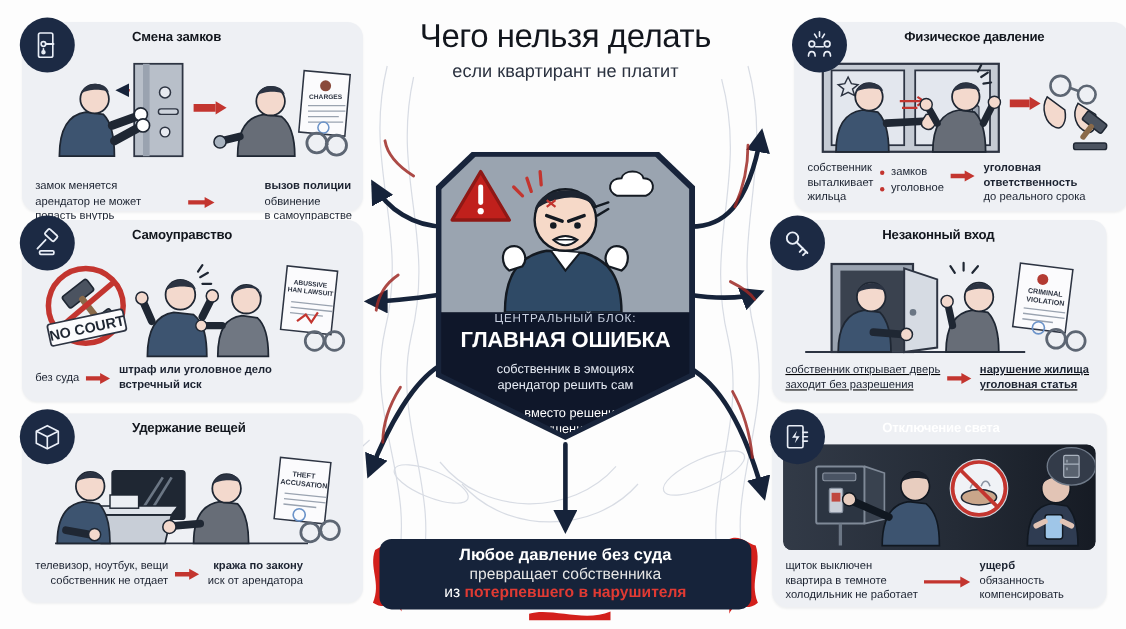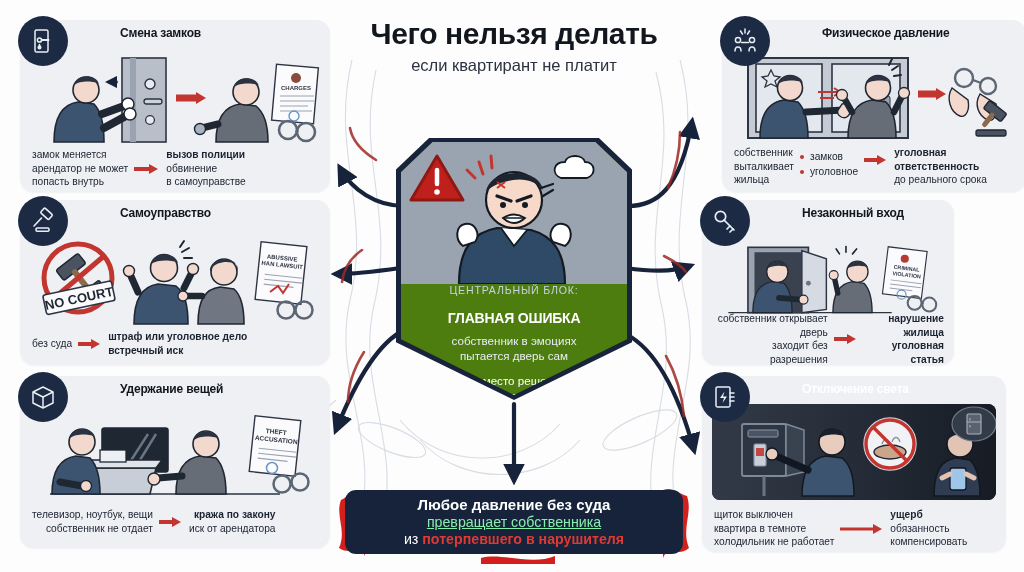--- a/index.html
+++ b/index.html
@@ -11,21 +11,21 @@
   #stage { position: relative; width: 1024px; height: 572px; background: #fdfdfd; }
 
   
   #bg-swirls { position: absolute; inset: 0; z-index: 0; pointer-events: none; }
 
   
   #connectors { position: absolute; inset: 0; z-index: 1; pointer-events: none; }
 
   
   .title-wrap { position: absolute; left: 332px; top: 18px; width: 364px; text-align: center; z-index: 5; }
-  .title-main { font-size: 30px; font-weight: bold; color: #12161d; letter-spacing: -.4px; line-height: 1.05; }
+  .title-main { font-size: 30px; font-weight: normal; color: #12161d; letter-spacing: -.4px; line-height: 1.05; }
   .title-sub  { font-size: 16.5px; color: #2b3240; margin-top: 6px; line-height: 1.15; }
 
   
   .card {
     position: absolute; background: #eef0f4; border-radius: 14px; z-index: 3;
     box-shadow: 0 1px 2px rgba(20,28,45,.06);
   }
   .card-badge {
     position: absolute; left: -2px; top: -4px; width: 50px; height: 50px; border-radius: 50%;
     background: #1c2a44; display: flex; align-items: center; justify-content: center; z-index: 6;
@@ -57,41 +57,41 @@
   #center { position: absolute; left: 396px; top: 138px; width: 236px; height: 262px; z-index: 4; }
   .shield-body {
     position: absolute; inset: 0;
     background: #18243b;
     clip-path: polygon(14% 0%, 86% 0%, 100% 12%, 100% 78%, 50% 100%, 0% 78%, 0% 12%);
     border: 0;
   }
   .shield-inner {
     position: absolute; left: 5px; right: 5px; top: 4px; bottom: 5px;
     clip-path: polygon(14% 0%, 86% 0%, 100% 12%, 100% 78%, 50% 100%, 0% 78%, 0% 12%);
-    background: #4d7c0f; overflow: hidden;
+    background: #0f172a; overflow: hidden;
   }
   .shield-art { position: absolute; left: 0; right: 0; top: 0; height: 142px; }
   .shield-art svg { display: block; width: 100%; height: 100%; }
   .shield-text { position: absolute; left: 10px; right: 10px; top: 142px; text-align: center; color: #fff; }
   .ct-label { font-size: 10.6px; letter-spacing: .8px; color: #c9d2e2; }
-  .ct-main  { font-size: 14px; font-weight: bold; letter-spacing: -.2px; margin-top: 14px; }
+  .ct-main  { font-size: 20px; font-weight: bold; letter-spacing: -.2px; margin-top: 2px; }
   .ct-desc  { font-size: 11.6px; color: #e8edf6; line-height: 1.32; margin-top: 7px; }
   .ct-note  { display: flex; align-items: flex-start; justify-content: center; gap: 7px; margin-top: 9px; }
   .ct-note .txt { font-size: 11.6px; color: #ffffff; line-height: 1.32; text-align: left; }
 
   
   #banner { position: absolute; left: 345px; top: 490px; width: 338px; height: 64px; z-index: 4; }
   .banner-torn { position: absolute; inset: -8px -14px -10px -14px; z-index: 0; }
   .banner-box {
     position: absolute; inset: 0; background: #16233a; border-radius: 11px; z-index: 1;
     display: flex; flex-direction: column; align-items: center; justify-content: center;
     padding: 4px 10px; text-align: right;
   }
   .bn-1 { font-size: 15px; font-weight: bold; color: #fff; line-height: 1.18; }
-  .bn-2 { font-size: 14.2px; color: #86efac; line-height: 1.2; text-decoration: underline; }
+  .bn-2 { font-size: 14.2px; color: #e5e5e5; line-height: 1.2; }
   .bn-3 { font-size: 14.2px; color: #fff; line-height: 1.2; }
   .bn-3 .hl { color: #e03a33; font-weight: bold; }
 </style>
 </head>
 <body>
 
 <div id="stage">
 
   <svg id="bg-swirls" viewBox="0 0 1024 572">
     <g fill="none" stroke="#d8dce4" stroke-width="1.1">
@@ -188,21 +188,21 @@
         </g>
         <circle cx="264" cy="62" r="5" fill="none" stroke="#6b93c9" stroke-width="1.4"></circle>
 
         <g stroke="#5d6673" stroke-width="2.6" fill="none">
           <circle cx="258" cy="76" r="9"></circle>
             <circle cx="276" cy="78" r="9"></circle>
           <path d="M266 76 L268 78"></path>
         </g>
       </svg>
     </div>
-    <div class="caption" style="top:128px;">
+    <div class="caption" style="top:143px;justify-content:space-between;">
       <div class="cap-col">
         <div>замок меняется</div>
         <div>арендатор не может</div>
         <div>попасть внутрь</div>
       </div>
       <svg class="cap-arrow" width="26" height="12" viewBox="0 0 26 12">
         <path d="M0 6 h16" stroke="#c3352f" stroke-width="4"></path>
           <path d="M15 1 l9 5 l-9 5 z" fill="#c3352f"></path>
       </svg>
       <div class="cap-col bold">
@@ -435,21 +435,21 @@
           <path d="M13 1 l9 5 l-9 5 z" fill="#c3352f"></path>
       </svg>
       <div class="cap-col bold">
         <div>уголовная</div>
         <div>ответственность</div>
         <div class="light">до реального срока</div>
       </div>
     </div>
   </div>
 
-  <div class="card" style="left:702px; top:200px; width:252px; height:165px;text-align:right;">
+  <div class="card" style="left:702px; top:200px; width:304px; height:165px;">
     <div class="card-badge">
       <svg width="30" height="30" viewBox="0 0 30 30" fill="none" stroke="#e9eef7" stroke-width="1.7" stroke-linecap="round">
         <circle cx="10.5" cy="10.5" r="5.2"></circle>
         <path d="M14 14 L24 24"></path>
         <path d="M20 20 l-3 3"></path>
           <path d="M23 23 l-3 3"></path>
       </svg>
     </div>
     <div class="card-title">Незаконный вход</div>
     <div class="card-art" style="height:92px;">
@@ -490,21 +490,21 @@
             <path d="M218 58 h28"></path>
         </g>
         <circle cx="232" cy="64" r="5.5" fill="none" stroke="#6b93c9" stroke-width="1.5"></circle>
         <g stroke="#5d6673" stroke-width="2.5" fill="none">
           <circle cx="248" cy="74" r="8.5"></circle>
             <circle cx="266" cy="76" r="8.5"></circle>
             <path d="M256 74 h3"></path>
         </g>
       </svg>
     </div>
-    <div class="caption" style="top:112px;">
+    <div class="caption" style="top:130px;text-decoration:underline;">
       <div class="cap-col">
         <div>собственник открывает дверь</div>
         <div>заходит без разрешения</div>
       </div>
       <svg class="cap-arrow" width="24" height="12" viewBox="0 0 24 12">
         <path d="M0 6 h14" stroke="#c3352f" stroke-width="4"></path>
           <path d="M13 1 l9 5 l-9 5 z" fill="#c3352f"></path>
       </svg>
       <div class="cap-col bold">
         <div>нарушение жилища</div>
@@ -628,21 +628,21 @@
           <path d="M36 14 L62 58 L10 58 Z" fill="#c0201c" stroke="#8f1815" stroke-width="3" stroke-linejoin="round"></path>
           <path d="M36 28 v14" stroke="#ffffff" stroke-width="4.5" stroke-linecap="round"></path>
           <circle cx="36" cy="50" r="2.8" fill="#ffffff"></circle>
         </svg>
       </div>
       <div class="shield-text">
         <div class="ct-label">ЦЕНТРАЛЬНЫЙ БЛОК:</div>
         <div class="ct-main">ГЛАВНАЯ ОШИБКА</div>
         <div class="ct-desc">
           <div>собственник в эмоциях</div>
-          <div>пытается дверь сам</div>
+          <div>арендатор решить сам</div>
         </div>
         <div class="ct-note">
           <svg width="22" height="11" viewBox="0 0 22 11" style="margin-top:4px; flex:none;">
             <path d="M0 5.5 h12" stroke="#e03a33" stroke-width="3.4"></path>
               <path d="M11 1 l8 4.5 l-8 4.5 z" fill="#e03a33"></path>
           </svg>
           <div class="txt">
             <div>вместо решения —</div>
             <div>нарушение закона</div>
           </div>

